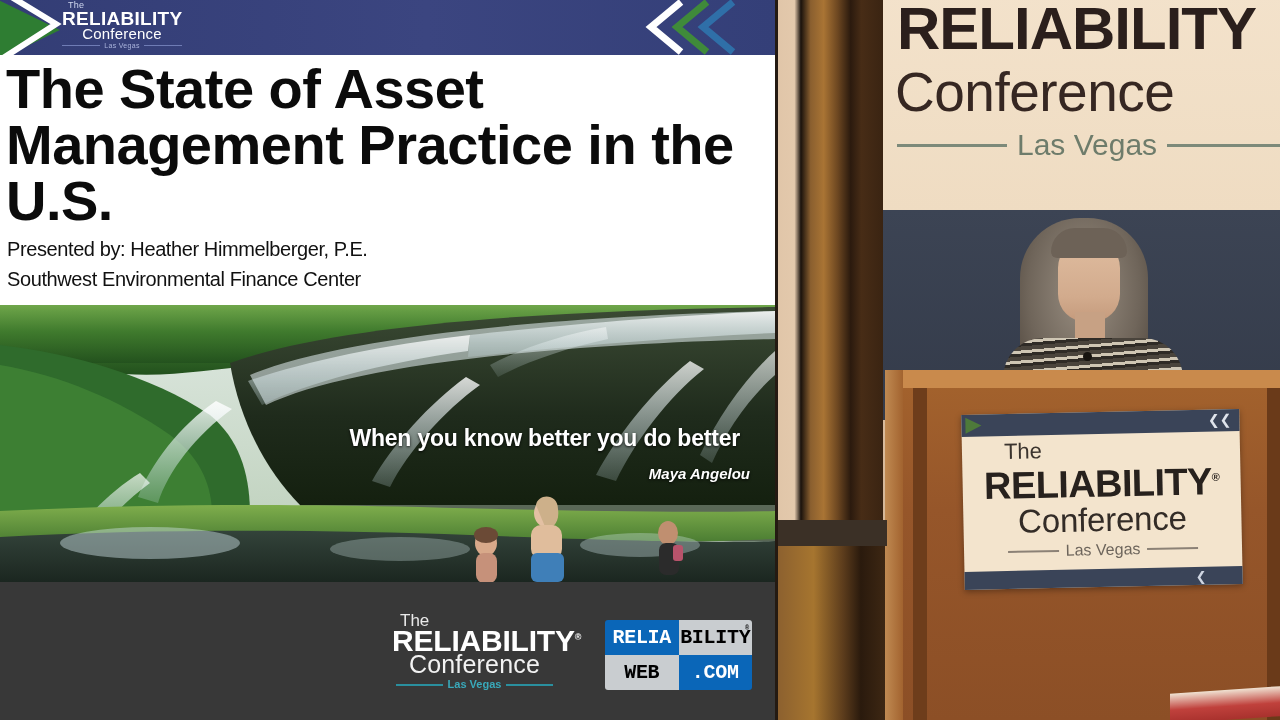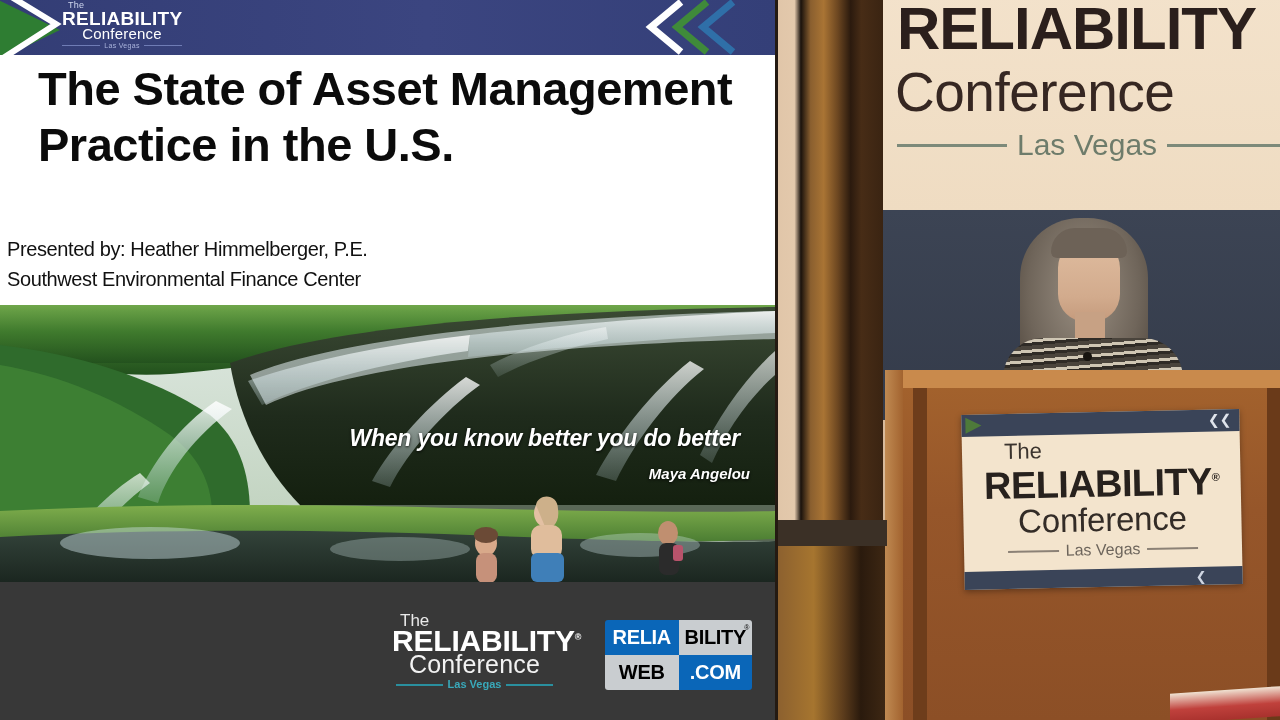--- a/index.html
+++ b/index.html
@@ -27,31 +27,31 @@
   .hl-conf { font-size:15px; font-weight:300; letter-spacing:.2px; margin-top:-2px; }
   .hl-lv-wrap { display:flex; align-items:center; gap:4px; justify-content:center; margin-top:1px; }
   .hl-rule { flex:1; height:1px; background:#6f7cb5; }
   .hl-lv { font-size:7px; color:#aab4dc; letter-spacing:.3px; white-space:nowrap; }
 
   #hdr-chevrons { position:absolute; right:20px; top:0px; width:120px; height:55px; }
 
   
   #slide-title-block { position:absolute; left:0; top:55px; width:775px; height:250px; background:#fff; }
   #slide-title { position:absolute; left:6px; top:6px; width:745px;
-                 font-size:47px; font-weight:bold; line-height:56px; color:#0b0b0b;
-                 letter-spacing:-0.5px; font-family:"Liberation Sans", sans-serif;margin-left:32px; }
+                 font-size:56px; font-weight:bold; line-height:56px; color:#0b0b0b;
+                 letter-spacing:-0.5px; font-family:"Liberation Sans", sans-serif; }
   #slide-byline { position:absolute; left:7px; top:179px; width:700px; color:#111; }
   .byline-row { font-size:20px; font-weight:normal; line-height:30px; letter-spacing:-0.4px; }
 
   
   #slide-photo { position:absolute; left:0; top:305px; width:775px; height:277px; overflow:hidden;
                  background:#1c2a18; }
   #slide-photo svg { position:absolute; left:0; top:0; }
   #quote-main { position:absolute; left:0; top:120px; width:740px; text-align:right;
-                color:#fff; font-size:23px; font-weight:bold; font-style:italic;
+                color:#fff; font-size:23px; font-weight:bold; 
                 letter-spacing:-0.2px; text-shadow:0 1px 3px rgba(0,0,0,.85); }
   #quote-author { position:absolute; left:0; top:160px; width:750px; text-align:right;
                   color:#fff; font-size:15px; font-weight:bold; font-style:italic;
                   text-shadow:0 1px 3px rgba(0,0,0,.85); }
 
   
   #slide-footer { position:absolute; left:0; top:582px; width:775px; height:138px; background:#383838; }
   #footer-logo { position:absolute; left:392px; top:612px; width:165px; height:82px;
                  color:#fff; text-align:center; line-height:1; }
   .fl-the { font-size:17px; color:#e9e9e9; text-align:left; margin-left:8px; font-weight:300; }
@@ -59,21 +59,21 @@
   .fl-rel sup { font-size:9px; vertical-align:super; }
   .fl-conf { font-size:25px; font-weight:300; letter-spacing:.2px; margin-top:-4px; color:#f2f2f2; }
   .fl-lv-wrap { display:flex; align-items:center; gap:5px; margin-top:2px; padding:0 4px; }
   .fl-rule { flex:1; height:2px; background:#2a8f9e; }
   .fl-lv { font-size:11px; color:#39a9ba; font-weight:bold; white-space:nowrap; }
 
   #footer-rwlogo { position:absolute; left:605px; top:620px; width:147px; height:70px;
                    display:grid; grid-template-columns:1fr 1fr; grid-template-rows:1fr 1fr;
                    border-radius:3px; overflow:hidden; }
   .rw-cell { display:flex; align-items:center; justify-content:center;
-             font-size:20px; font-weight:bold; letter-spacing:-0.3px; position:relative; }
+             font-size:20px; font-weight:bold; letter-spacing:-0.3px; position:relative;font-family:Liberation Mono, monospace; }
   .rw-blue { background:#0a66b8; color:#fff; }
   .rw-gray { background:#c9cdd0; color:#3a4147; }
   .rw-gray.rw-dark-text { color:#000000; }
   .rw-reg { position:absolute; right:3px; top:4px; font-size:7px; font-weight:normal; }
 
   
   #video-panel { position:absolute; left:775px; top:0; width:505px; height:720px; overflow:hidden; background:#8a6a4a; }
 
   
   .v-wall { position:absolute; left:0; top:0; width:505px; height:720px;

